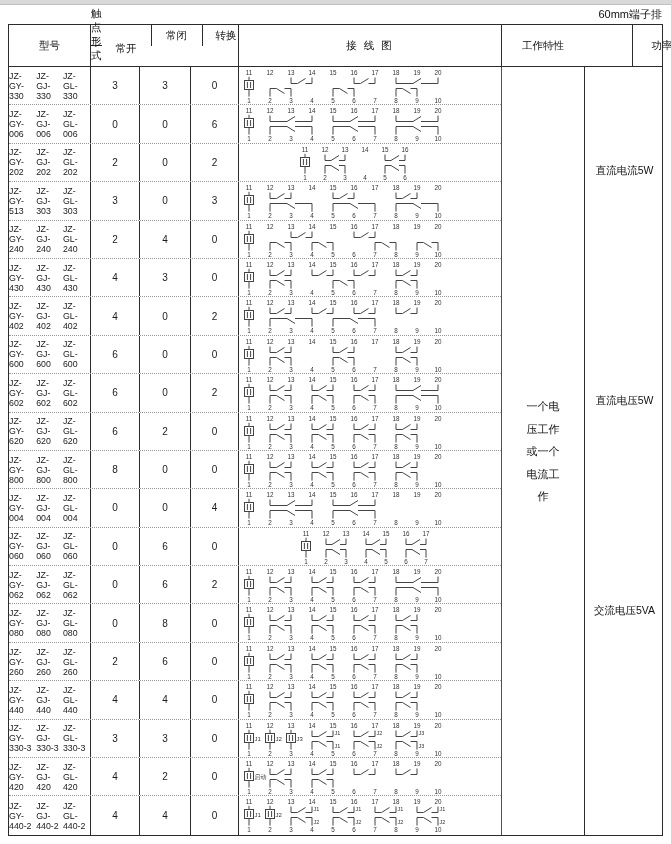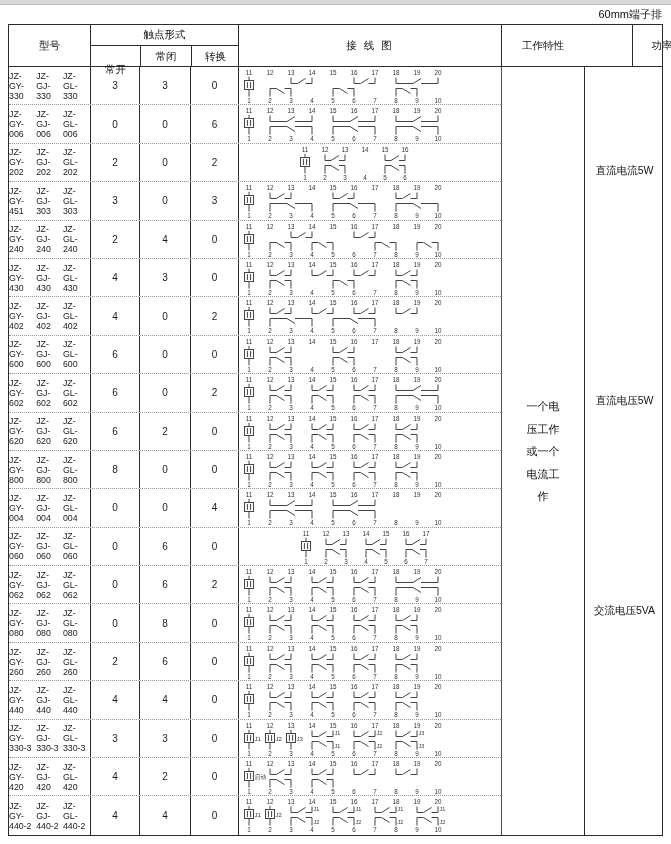--- a/index.html
+++ b/index.html
@@ -6,21 +6,21 @@
   html,body { width:671px; height:844px; background:#fff; font-family:"Liberation Sans","DejaVu Sans",sans-serif; color:#1a1a1a; }
   .page { position:relative; width:671px; height:844px; background:#fff; overflow:hidden; }
   .top-strip { position:absolute; left:0; top:0; width:671px; height:5px; background:#d9d9d9; border-bottom:1px solid #c0c0c0; }
   .corner-note { position:absolute; top:7px; right:9px; font-size:11px; color:#111; }
   .relay-table { position:absolute; left:8px; top:24px; width:655px; height:812px; border:1.5px solid #2b2b2b; background:#fff; }
   
   .thead { position:absolute; left:0; top:0; width:100%; height:42px; border-bottom:1px solid #2b2b2b; }
   .hdr-cell { position:absolute; top:0; height:42px; display:flex; align-items:center; justify-content:center; font-size:10.5px; color:#111; }
   .hdr-model   { left:0;     width:82px;  border-right:1px solid #2b2b2b; }
   .hdr-contact { left:82px;  width:148px; border-right:1px solid #2b2b2b; }
-  .hdr-contact .grp { width:100%; height:100%; display:flex; flex-direction:column; }
+  .hdr-contact .grp { width:100%; height:100%; display:flex; }
   .hdr-contact .grp-top { height:21px; display:flex; align-items:center; justify-content:center; border-bottom:1px solid #2b2b2b; font-size:10.5px; }
   .hdr-contact .grp-sub { height:21px; display:flex; }
   .hdr-contact .grp-sub div { flex:1; display:flex; align-items:center; justify-content:center; font-size:10.5px; }
   .hdr-contact .grp-sub div + div { border-left:1px solid #2b2b2b; }
   .hdr-contact .grp-sub div:nth-child(1){ width:49px; flex:none;margin-top:24px; }
   .hdr-contact .grp-sub div:nth-child(2){ width:51px; flex:none; }
   .hdr-contact .grp-sub div:nth-child(3){ width:48px; flex:none; }
   .hdr-wiring  { left:230px; width:262px; letter-spacing:2px; }
   .hdr-work    { left:492px; width:83px;  border-left:1px solid #2b2b2b; }
   .hdr-power   { left:575px; width:80px;  border-left:1px solid #2b2b2b;margin-left:48px; }
@@ -188,21 +188,21 @@
               <line x1="66" y1="22.5" x2="66" y2="29.6" stroke="#444" stroke-width="1" fill="none"></line>
               <path d="M86 10.5 V16.5 H92 M92 16.5 L100 11.5 M100 16.5 H106 V10.5" stroke="#444" stroke-width="1" fill="none"></path>
               <path d="M146 10.5 V16.5 H152 M152 16.5 L160 11.5 M160 16.5 H166 V10.5" stroke="#444" stroke-width="1" fill="none"></path>
               <path d="M86 29.6 V21.5 H92 M92 21.5 L100 26.5 M100 21.5 H106 V29.6" stroke="#444" stroke-width="1" fill="none"></path>
               <path d="M146 29.6 V21.5 H152 M152 21.5 L160 26.5 M160 21.5 H166 V29.6" stroke="#444" stroke-width="1" fill="none"></path>
             </svg>
           </div>
         </div>
         <div class="trow">
           <div class="c c-model">
-            <div>JZ-GY-451</div>
+            <div>JZ-GY-513</div>
             <div>JZ-GJ-303</div>
             <div>JZ-GL-303</div>
           </div>
           <div class="c c-no">3</div>
           <div class="c c-nc">0</div>
           <div class="c c-co">3</div>
           <div class="c c-diag">
             <svg width="262" height="38" viewBox="0 0 262 38">
               <text x="10" y="8" font-size="6.3" text-anchor="middle" fill="#333">11</text>
               <text x="10" y="35.5" font-size="6.3" text-anchor="middle" fill="#333">1</text>

